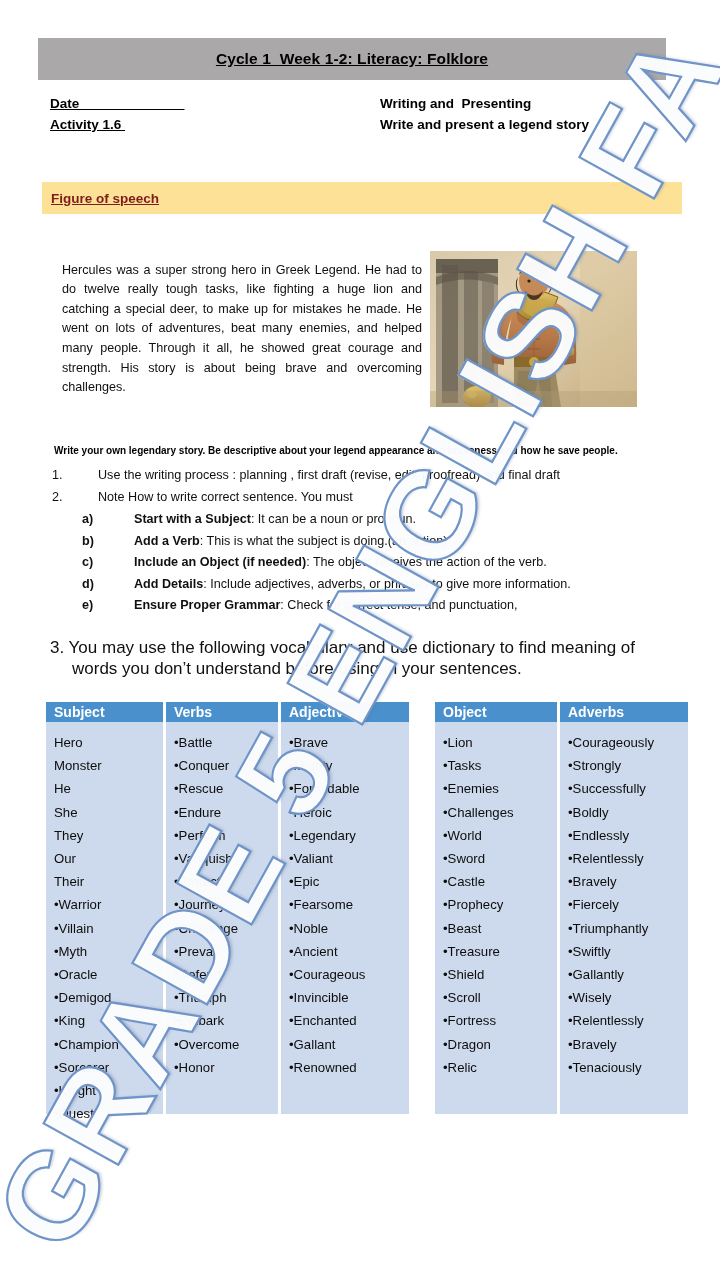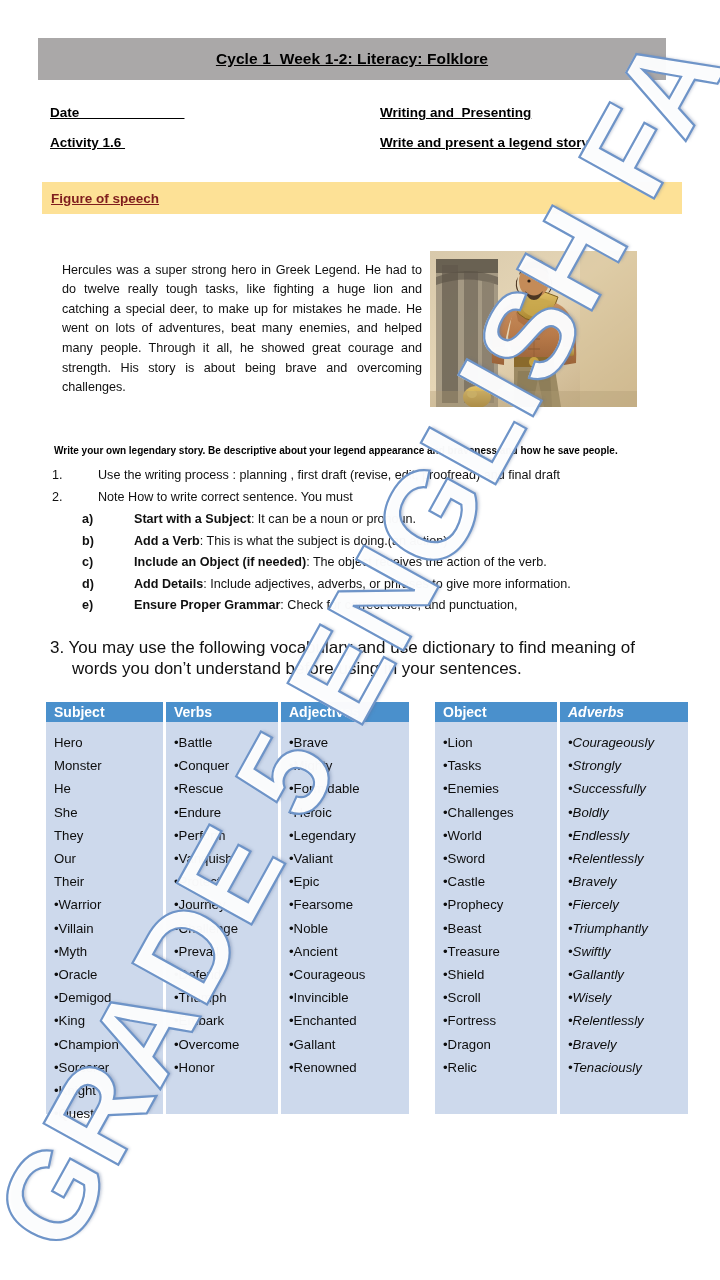--- a/index.html
+++ b/index.html
@@ -47,33 +47,31 @@
   .meta-row {
     position: absolute;
     left: 50px;
     top: 96px;
     width: 620px;
   }
   .meta-line {
     display: flex;
     align-items: baseline;
     height: 21px;
-    margin-top: 9px;
   }
   .meta-left {
     width: 330px;
     font-size: 13.5px;
     font-weight: bold;
     text-decoration: underline;
     white-space: pre;
   }
   .meta-right {
     font-size: 13.5px;
     font-weight: bold;
-    text-decoration: underline;
     white-space: pre;
   }
 
   
   .banner {
     position: absolute;
     left: 42px;
     top: 182px;
     width: 640px;
     height: 32px;
@@ -175,21 +173,21 @@
     top: 702px;
     width: 642px;
     display: flex;
     gap: 3px;
   }
   .vcol { flex: 1 1 0; display: flex; flex-direction: column; }
   .vcol.w-subject  { flex: 0 0 117px; }
   .vcol.w-verbs    { flex: 0 0 112px; }
   .vcol.w-adj      { flex: 0 0 128px; }
   .vcol.w-object   { flex: 0 0 122px; padding-left: 23px; }
-  .vcol.w-adverbs  { flex: 1 1 auto; font-style: italic; }
+  .vcol.w-adverbs  { flex: 1 1 auto; }
 
   .vhead {
     background: #4a90cc;
     color: #ffffff;
     font-size: 14px;
     font-weight: bold;
     height: 20px;
     display: flex;
     align-items: center;
     padding-left: 8px;

